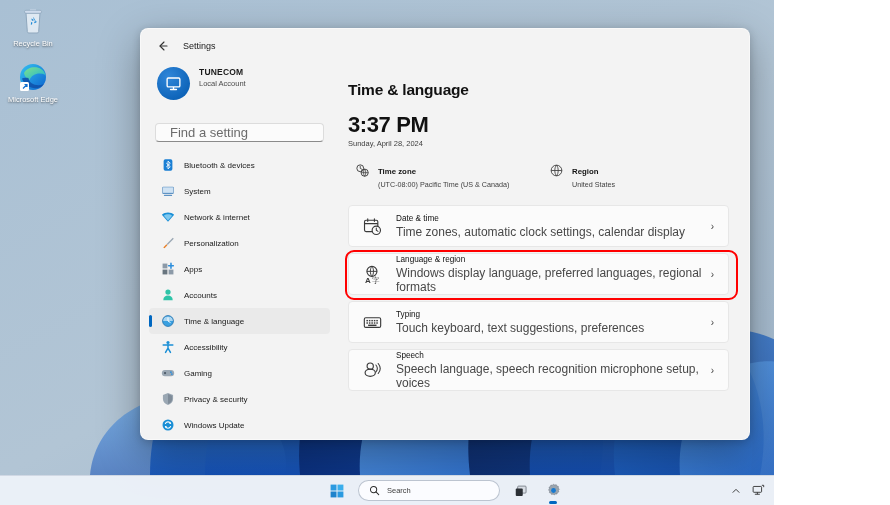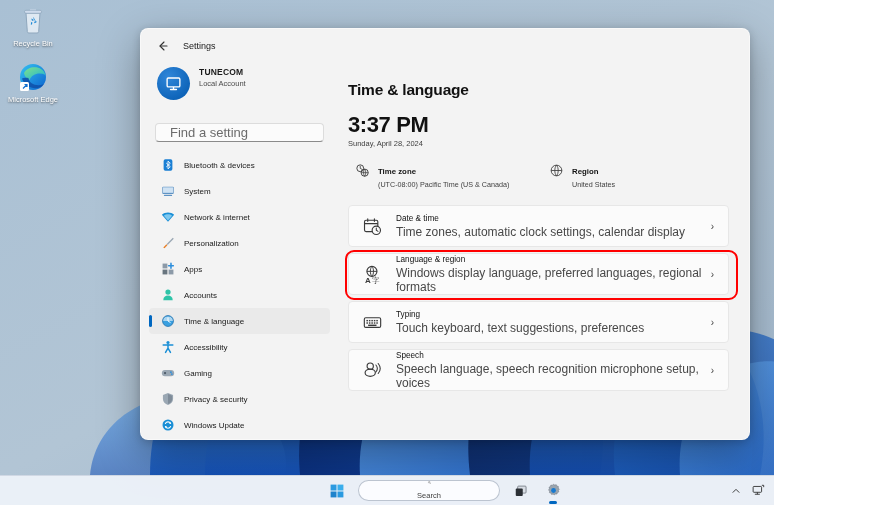--- a/index.html
+++ b/index.html
@@ -156,21 +156,21 @@
   .tb-btn.active::after {
     content: ""; position: absolute; bottom: -2px; left: 50%;
     transform: translateX(-50%);
     width: 8px; height: 2.5px; border-radius: 2px; background: #0067c0;
   }
   #tb-search {
     display: flex; align-items: center; gap: 7px;
     height: 21px; width: 142px;
     background: rgba(252,253,255,.92);
     border: 1px solid rgba(176,186,200,.85);
-    border-radius: 11px; padding: 0 10px; cursor: pointer; flex-direction: column;
+    border-radius: 11px; padding: 0 10px; cursor: pointer;
   }
   #tb-search-label { font-size: 7.5px; color: #414141; }
 
   #tb-right {
     position: absolute; right: 6px;
     display: flex; align-items: center; gap: 7px;
   }
   .tray-btn { display:flex; align-items:center; justify-content:center; cursor: pointer; padding: 2px 2px; border-radius: 4px; }
   #tray-clock { text-align: right; line-height: 1.15; cursor: pointer; padding: 1px 3px; border-radius: 4px; }
   #tray-time { font-size: 7px; color: #1a1a1a; }

